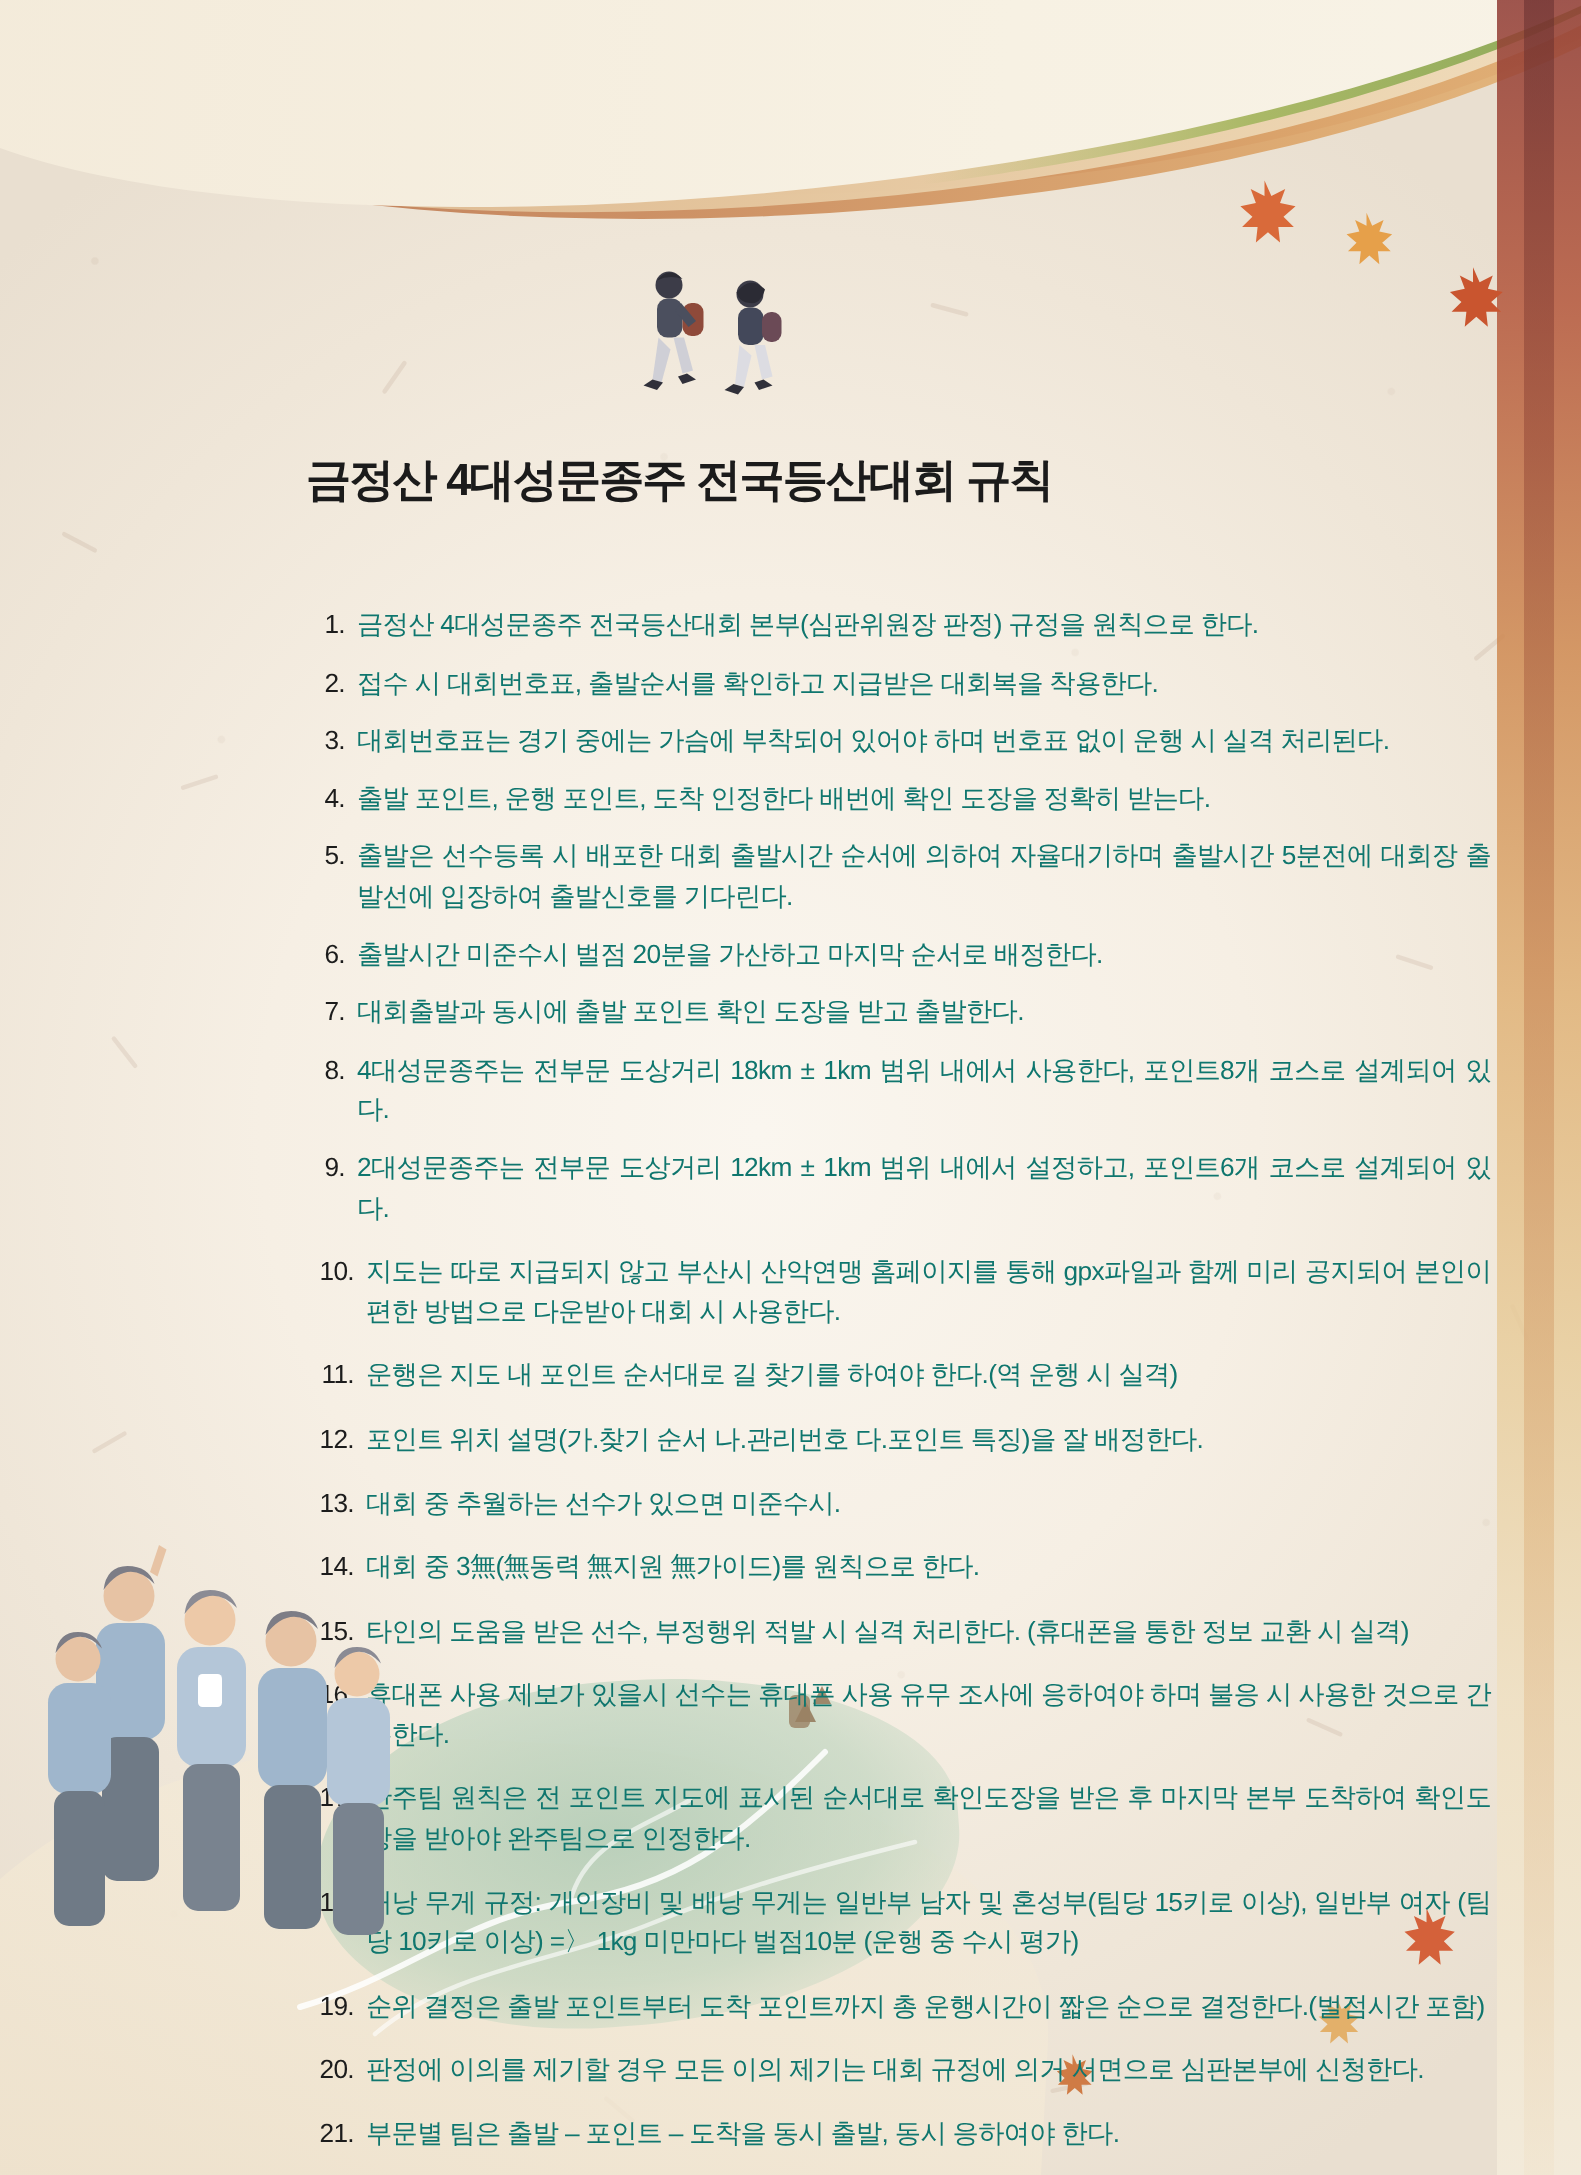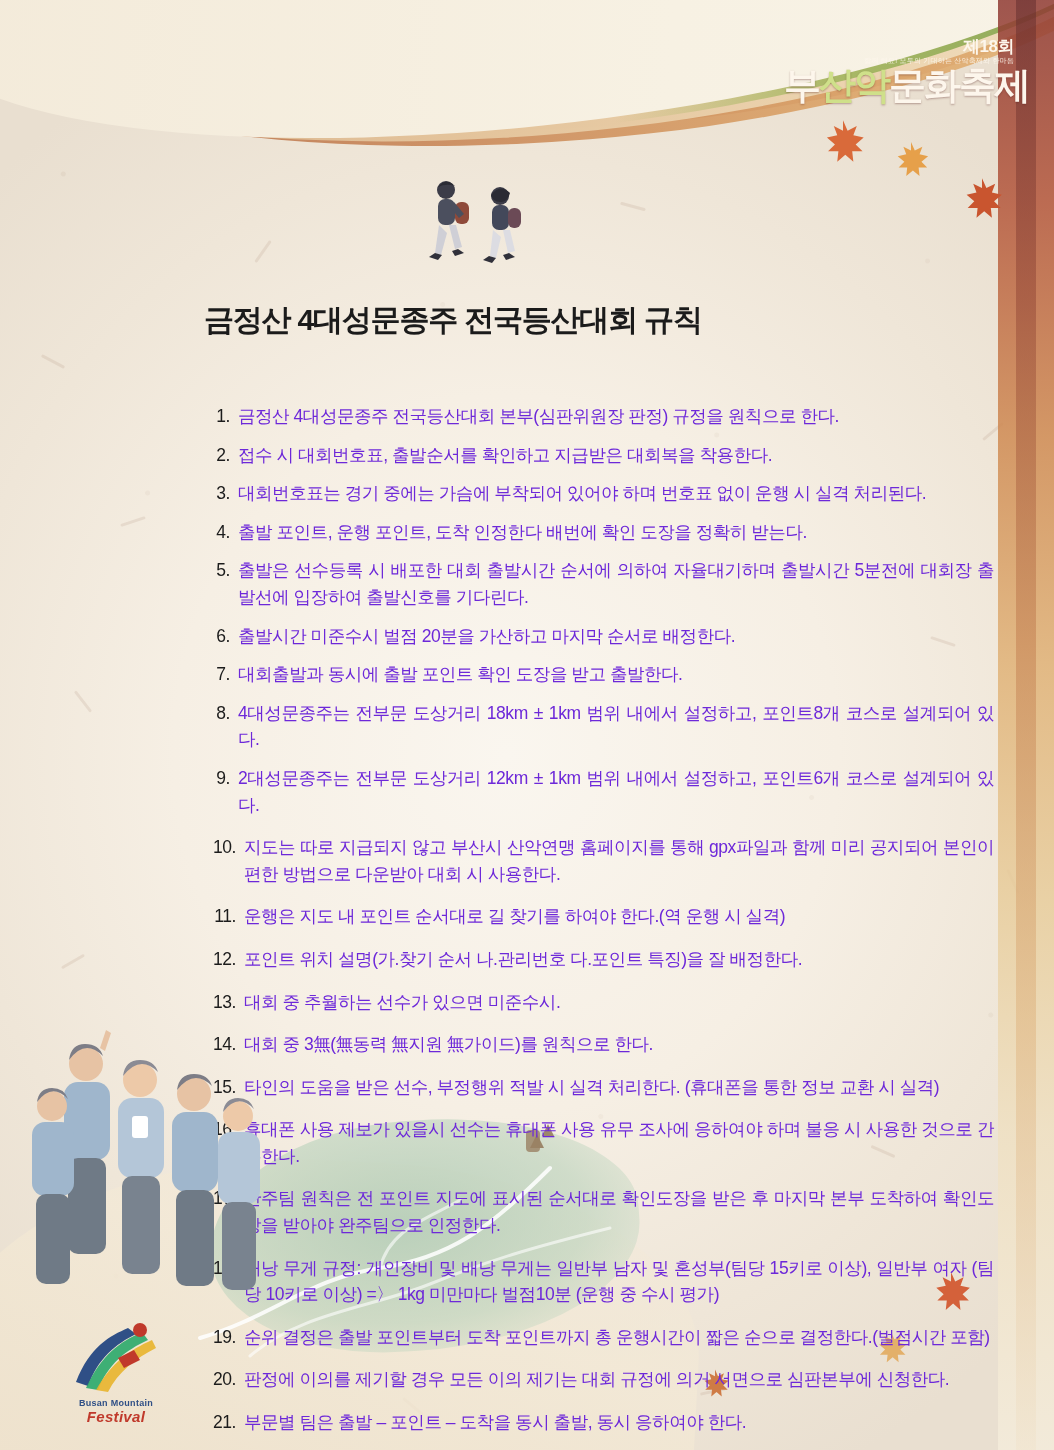--- a/index.html
+++ b/index.html
@@ -212,21 +212,21 @@
     counter-reset: rule;
     max-width: 800px;
   }
   ol.rules > li {
     counter-increment: rule;
     position: relative;
     padding-left: 42px;
     margin-bottom: 12px;
     font-size: 17.5px;
     line-height: 1.52;
-    color: #6d28d9;
+    color: #0f766e;
     letter-spacing: -.45px;
     text-align: justify;
     text-justify: inter-word;
   }
   ol.rules > li::before {
     content: counter(rule) ".";
     position: absolute;
     left: 0;
     top: 0;
     width: 34px;
@@ -325,27 +325,20 @@
   <svg class="leaf" style="left:930px; top:1270px;" width="42" height="42" viewBox="0 0 40 40">
     <path d="M20 2 l4 9 8-4 -3 8 9 2 -7 6 6 6 -9 0 1 9 -7-6 -7 6 1-9 -9 0 6-6 -7-6 9-2 -3-8 8 4z" fill="#d4613a"></path>
   </svg>
   <svg class="leaf" style="left:874px; top:1330px;" width="34" height="34" viewBox="0 0 40 40">
     <path d="M20 2 l4 9 8-4 -3 8 9 2 -7 6 6 6 -9 0 1 9 -7-6 -7 6 1-9 -9 0 6-6 -7-6 9-2 -3-8 8 4z" fill="#e3b06a"></path>
   </svg>
   <svg class="leaf" style="left:700px; top:1368px;" width="30" height="30" viewBox="0 0 40 40">
     <path d="M20 2 l4 9 8-4 -3 8 9 2 -7 6 6 6 -9 0 1 9 -7-6 -7 6 1-9 -9 0 6-6 -7-6 9-2 -3-8 8 4z" fill="#cf7b45"></path>
   </svg>
 
-  <div class="festival-logo">
-    <div class="fl-edition">제18회</div>
-    <div class="fl-sub">함께 해요! 모두의 기대하는 산악축제와 한마음</div>
-    <div class="fl-title">
-      <span>부</span><span class="accent">산악</span><span>문화축제</span>
-    </div>
-  </div>
 
   <svg class="hikers" viewBox="0 0 140 140">
 
     <g>
       <circle cx="38" cy="22" r="9" fill="#3c3c48"></circle>
       <path d="M30 19 q8 -10 17 -1 q-9 -3 -17 1z" fill="#2b2b34"></path>
       <rect x="30" y="31" width="17" height="26" rx="7" fill="#4b4f5e"></rect>
       <rect x="47" y="34" width="14" height="22" rx="6" fill="#8f4a3a"></rect>
       <path d="M31 57 l-4 28 6 2 6-22z" fill="#cfcfd6"></path>
       <path d="M41 57 l6 24 7 -2 -6 -22z" fill="#cfcfd6"></path>
@@ -369,21 +362,21 @@
   <div class="content">
     <h1 class="doc-title">금정산 4대성문종주 전국등산대회 규칙</h1>
     <ol class="rules">
       <li>금정산 4대성문종주 전국등산대회 본부(심판위원장 판정) 규정을 원칙으로 한다.</li>
       <li>접수 시 대회번호표, 출발순서를 확인하고 지급받은 대회복을 착용한다.</li>
       <li>대회번호표는 경기 중에는 가슴에 부착되어 있어야 하며 번호표 없이 운행 시 실격 처리된다.</li>
       <li>출발 포인트, 운행 포인트, 도착 인정한다 배번에 확인 도장을 정확히 받는다.</li>
       <li>출발은 선수등록 시 배포한 대회 출발시간 순서에 의하여 자율대기하며 출발시간 5분전에 대회장 출발선에 입장하여 출발신호를 기다린다.</li>
       <li>출발시간 미준수시 벌점 20분을 가산하고 마지막 순서로 배정한다.</li>
       <li>대회출발과 동시에 출발 포인트 확인 도장을 받고 출발한다.</li>
-      <li>4대성문종주는 전부문 도상거리 18km ± 1km 범위 내에서 설정하고, 포인트8개 코스로 설계되어 있다.</li>
+      <li>4대성문종주는 전부문 도상거리 18km ± 1km 범위 내에서 사용한다, 포인트8개 코스로 설계되어 있다.</li>
       <li>2대성문종주는 전부문 도상거리 12km ± 1km 범위 내에서 설정하고, 포인트6개 코스로 설계되어 있다.</li>
       <li class="wide-num">지도는 따로 지급되지 않고 부산시 산악연맹 홈페이지를 통해 gpx파일과 함께 미리 공지되어 본인이 편한 방법으로 다운받아 대회 시 사용한다.</li>
       <li class="wide-num">운행은 지도 내 포인트 순서대로 길 찾기를 하여야 한다.(역 운행 시 실격)</li>
       <li class="wide-num">포인트 위치 설명(가.찾기 순서 나.관리번호 다.포인트 특징)을 잘 배정한다.</li>
       <li class="wide-num">대회 중 추월하는 선수가 있으면 미준수시.</li>
       <li class="wide-num">대회 중 3無(無동력 無지원 無가이드)를 원칙으로 한다.</li>
       <li class="wide-num">타인의 도움을 받은 선수, 부정행위 적발 시 실격 처리한다. (휴대폰을 통한 정보 교환 시 실격)</li>
       <li class="wide-num">휴대폰 사용 제보가 있을시 선수는 휴대폰 사용 유무 조사에 응하여야 하며 불응 시 사용한 것으로 간주한다.</li>
       <li class="wide-num">완주팀 원칙은 전 포인트 지도에 표시된 순서대로 확인도장을 받은 후 마지막 본부 도착하여 확인도장을 받아야 완주팀으로 인정한다.</li>
       <li class="wide-num">배낭 무게 규정: 개인장비 및 배낭 무게는 일반부 남자 및 혼성부(팀당 15키로 이상), 일반부 여자 (팀당 10키로 이상) =〉 1kg 미만마다 벌점10분 (운행 중 수시 평가)</li>
@@ -422,25 +415,14 @@
       <rect x="200" y="194" width="34" height="88" rx="10" fill="#79838f"></rect>
     </g>
     <g>
       <circle cx="30" cy="98" r="15" fill="#e7c3a4"></circle>
       <path d="M15 94 q15 -20 31 -3 q-4 -11 -16 -11 q-13 0 -15 14z" fill="#7d7d86"></path>
       <rect x="10" y="114" width="42" height="74" rx="13" fill="#9fb6cc"></rect>
       <rect x="14" y="186" width="34" height="90" rx="10" fill="#6f7a86"></rect>
     </g>
   </svg>
 
-  <div class="emblem">
-    <svg width="120" height="76" viewBox="0 0 120 76">
-      <path d="M20 64 C 34 28, 54 18, 72 10 L 80 16 C 60 26, 42 40, 32 68z" fill="#2f4f86"></path>
-      <path d="M30 70 C 46 36, 64 24, 86 14 L 92 22 C 70 32, 52 46, 42 72z" fill="#2aa86a" opacity=".9"></path>
-      <path d="M40 72 C 56 44, 74 32, 96 22 L 100 30 C 80 40, 62 54, 52 74z" fill="#e8b42c" opacity=".9"></path>
-      <circle cx="84" cy="12" r="7" fill="#c0392b"></circle>
-      <path d="M62 40 l16 -8 6 10 -16 8z" fill="#c0392b"></path>
-    </svg>
-    <div class="emblem-text-1">Busan Mountain</div>
-    <div class="emblem-text-2">Festival</div>
-  </div>
 
 </div>
 
 </body></html>

